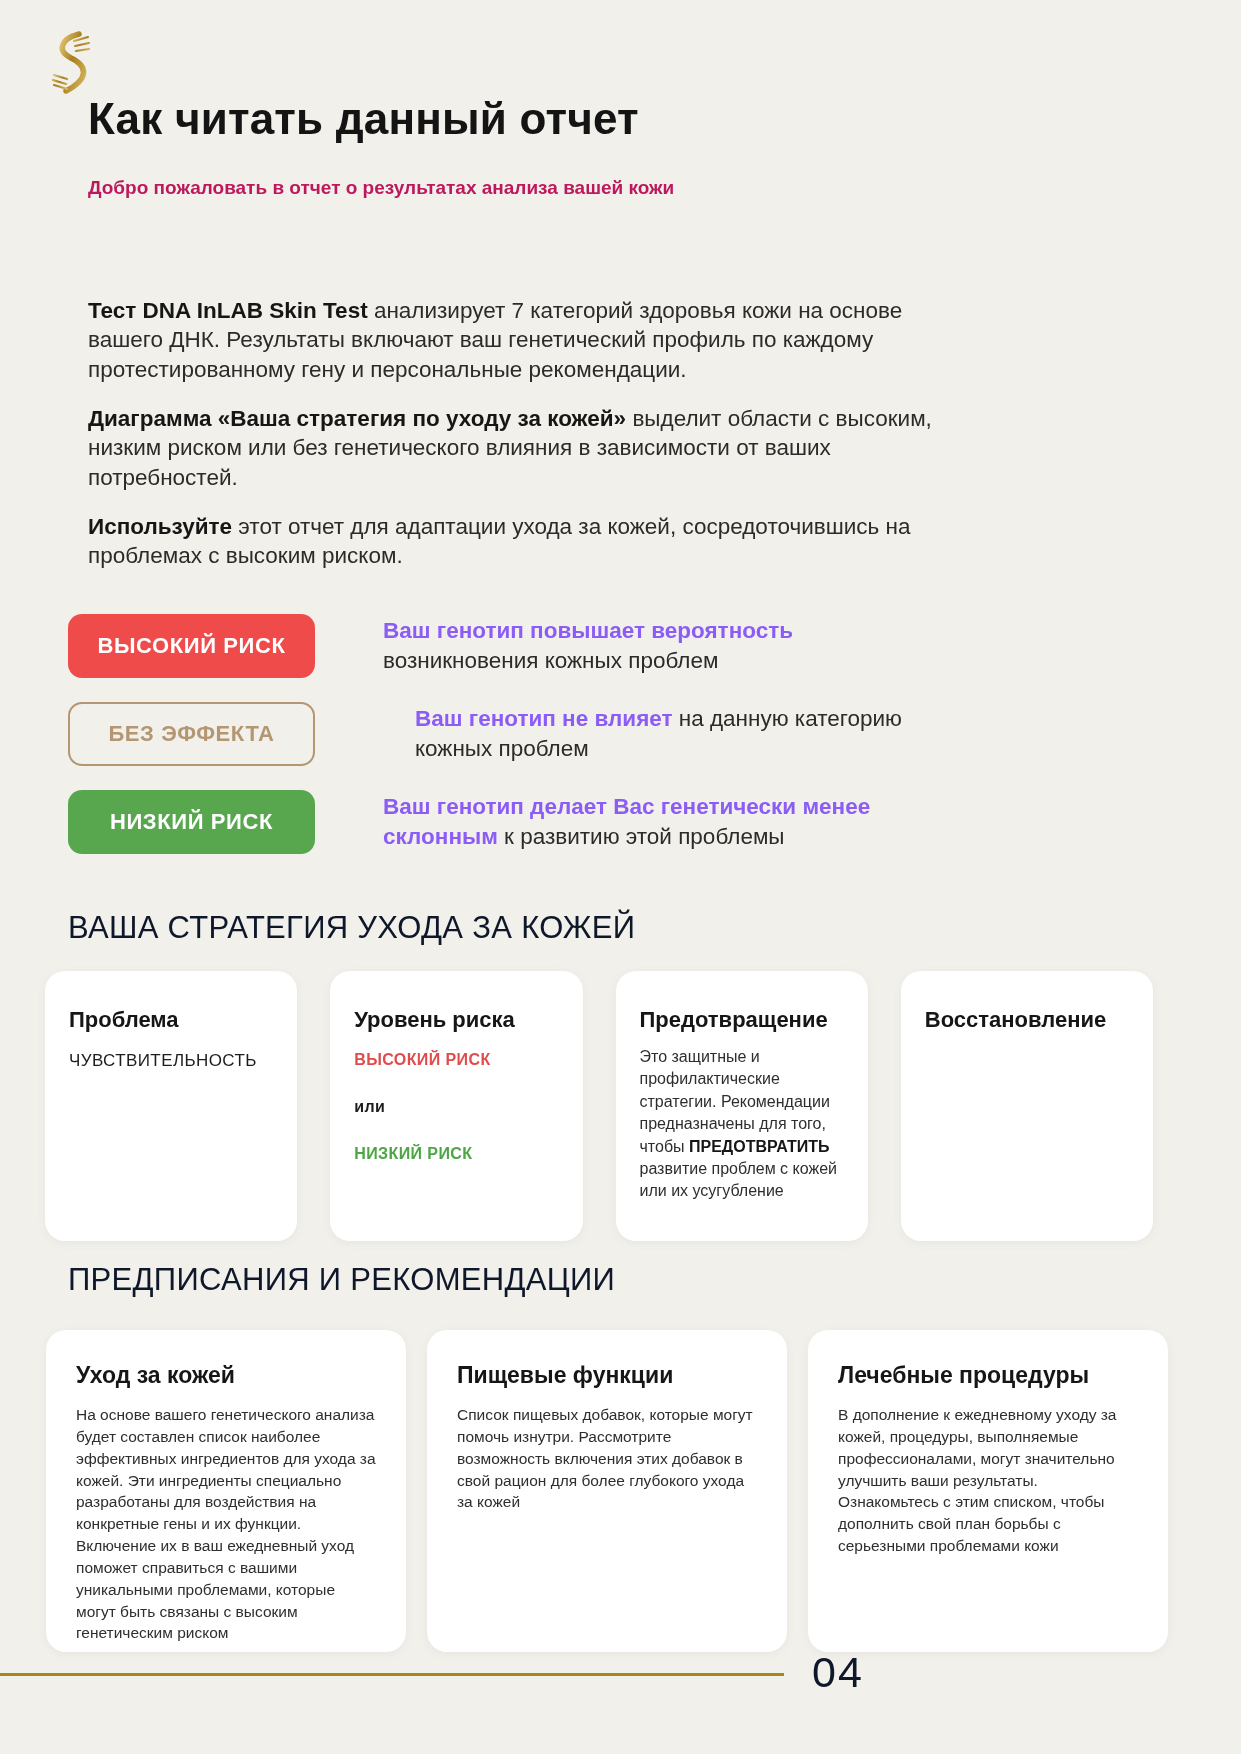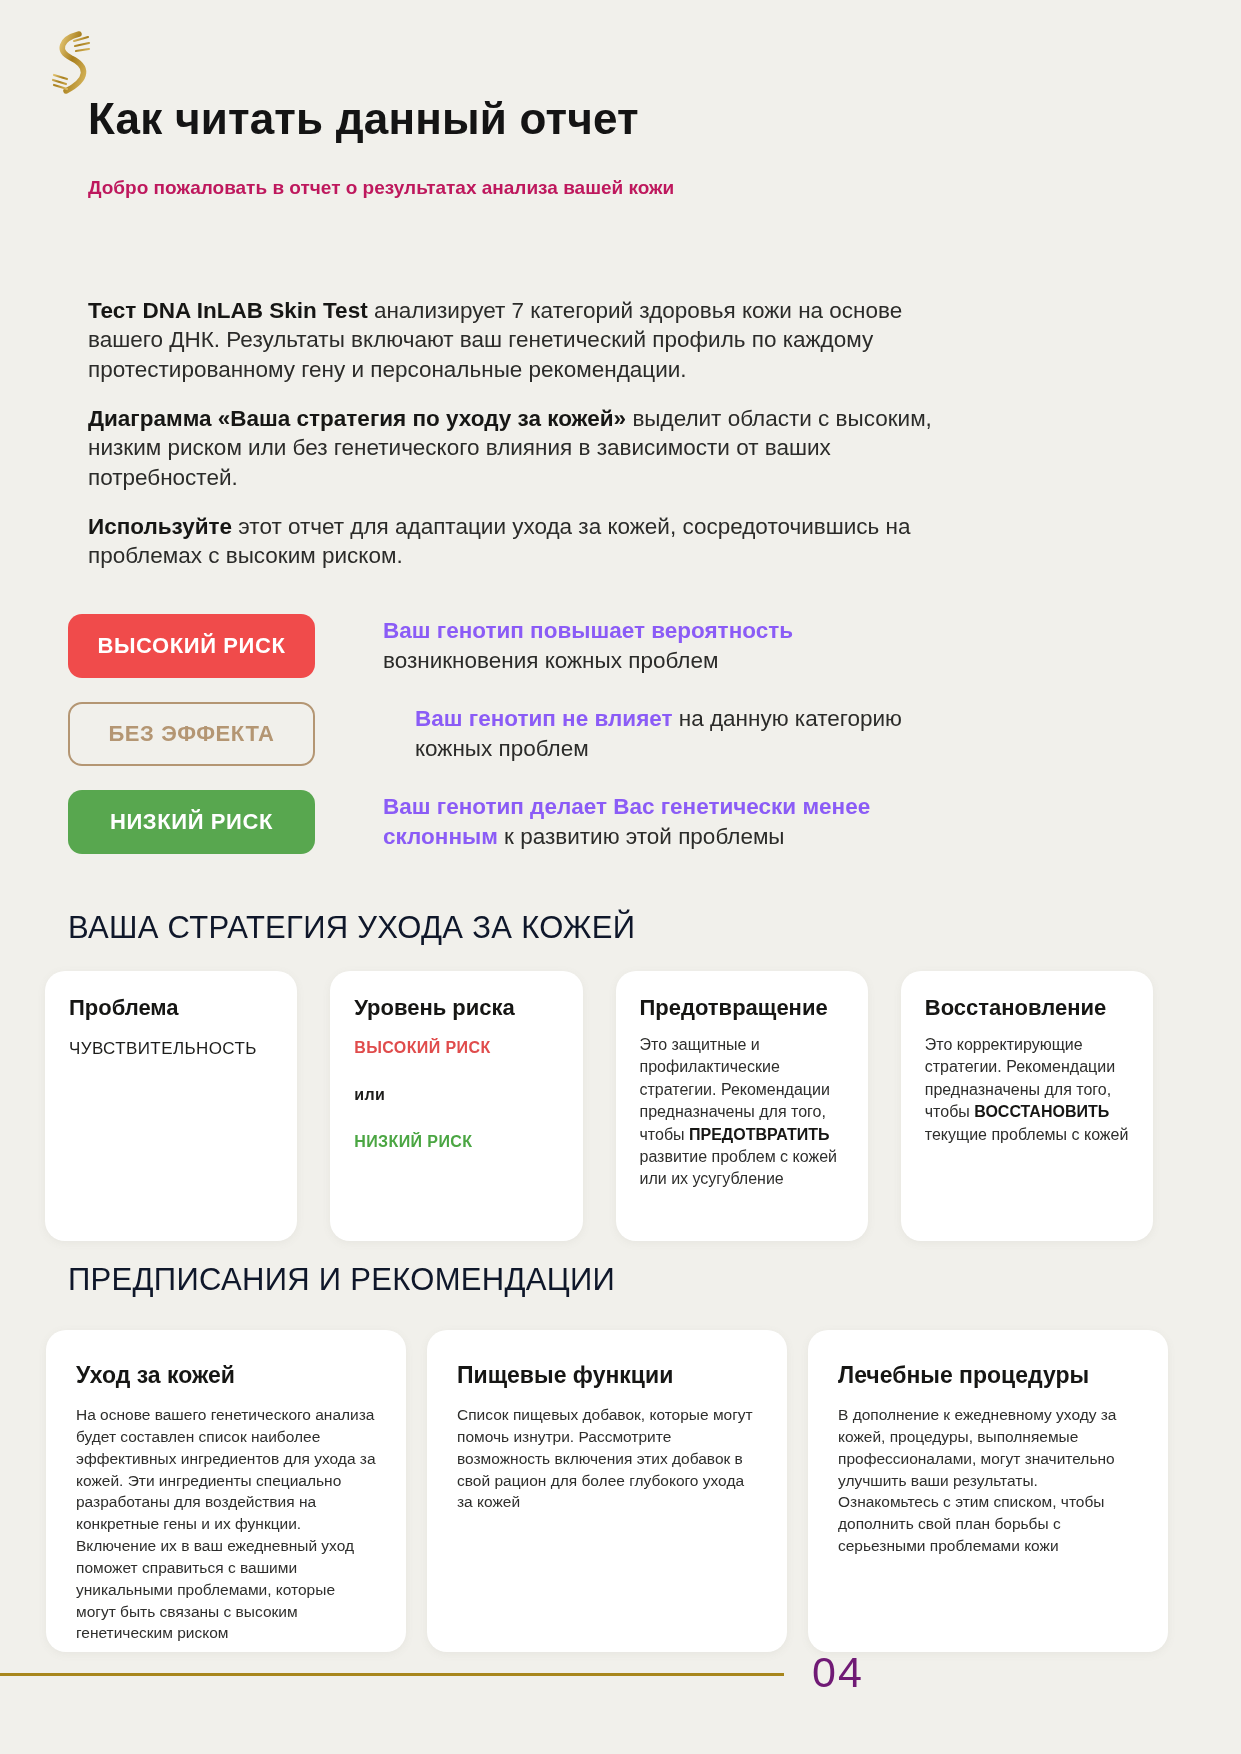--- a/index.html
+++ b/index.html
@@ -43,37 +43,37 @@
   .section-title{font-size:31px;font-weight:400;letter-spacing:.3px;color:#0f172a;}
   .st1{left:68px;top:910px;}
   .st2{left:68px;top:1262px;}
   
   .strategy-cards{left:45px;top:971px;width:1108px;display:grid;grid-template-columns:repeat(4,1fr);gap:33px;}
   .card{
     background:#ffffff;border-radius:20px;
     box-shadow:0 2px 8px rgba(120,120,105,.08);
     box-sizing:border-box;
   }
-  .s-card{height:270px;padding:24px 24px;}
+  .s-card{height:270px;padding:36px 24px;}
   .s-card .card-title{font-size:22px;font-weight:700;color:#161614;}
   .s-card .card-value{margin-top:18px;font-size:17px;letter-spacing:.4px;color:#1d1d1b;}
   .risk-line{font-size:16px;font-weight:700;letter-spacing:.4px;}
   .risk-high{margin-top:18px;color:#e04c4c;}
   .risk-or{margin-top:29px;color:#1d1d1b;}
   .risk-low{margin-top:29px;color:#4ba643;}
   .s-card .card-body{margin-top:13px;font-size:16px;line-height:1.4;color:#2e2e2c;}
   .s-card .card-body b{color:#161614;}
   
   .presc-cards{left:46px;top:1330px;width:1107px;display:grid;grid-template-columns:repeat(3,1fr);gap:21px;}
   .p-card{height:322px;padding:32px 30px;}
   .p-card .card-title{font-size:23px;font-weight:700;color:#161614;}
   .p-card .card-body{margin-top:15px;font-size:15.5px;line-height:1.41;color:#2e2e2c;width:300px;}
   
   .footer-line{left:0;top:1673px;width:784px;height:3px;background:#a8861c;}
-  .page-number{left:812px;top:1648px;font-size:43px;font-weight:400;letter-spacing:2px;color:#701a75;}
+  .page-number{left:812px;top:1648px;font-size:43px;font-weight:400;letter-spacing:2px;color:#0f172a;}
 </style>
 </head>
 <body>
 
 <div class="page">
 
   <div class="abs logo">
     <svg width="52" height="66" viewBox="0 0 52 66" aria-hidden="true">
       <defs>
         <linearGradient id="gold" x1="0" y1="0" x2="1" y2="1">
@@ -120,21 +120,20 @@
       <div class="risk-line risk-high">ВЫСОКИЙ РИСК</div>
       <div class="risk-line risk-or">или</div>
       <div class="risk-line risk-low">НИЗКИЙ РИСК</div>
     </div>
     <div class="card s-card">
       <div class="card-title">Предотвращение</div>
       <div class="card-body"><span>Это защитные и профилактические стратегии. Рекомендации предназначены для того, чтобы </span><b>ПРЕДОТВРАТИТЬ</b><span> развитие проблем с кожей или их усугубление</span></div>
     </div>
     <div class="card s-card">
       <div class="card-title">Восстановление</div>
-      <div class="card-body"><span>Это корректирующие стратегии. Рекомендации предназначены для того, чтобы </span><b>ВОССТАНОВИТЬ</b><span> текущие проблемы с кожей</span></div>
     </div>
   </div>
 
   <div class="abs section-title st2">ПРЕДПИСАНИЯ И РЕКОМЕНДАЦИИ</div>
 
   <div class="abs presc-cards">
     <div class="card p-card">
       <div class="card-title">Уход за кожей</div>
       <div class="card-body">На основе вашего генетического анализа будет составлен список наиболее эффективных ингредиентов для ухода за кожей. Эти ингредиенты специально разработаны для воздействия на конкретные гены и их функции. Включение их в ваш ежедневный уход поможет справиться с вашими уникальными проблемами, которые могут быть связаны с высоким генетическим риском</div>
     </div>

